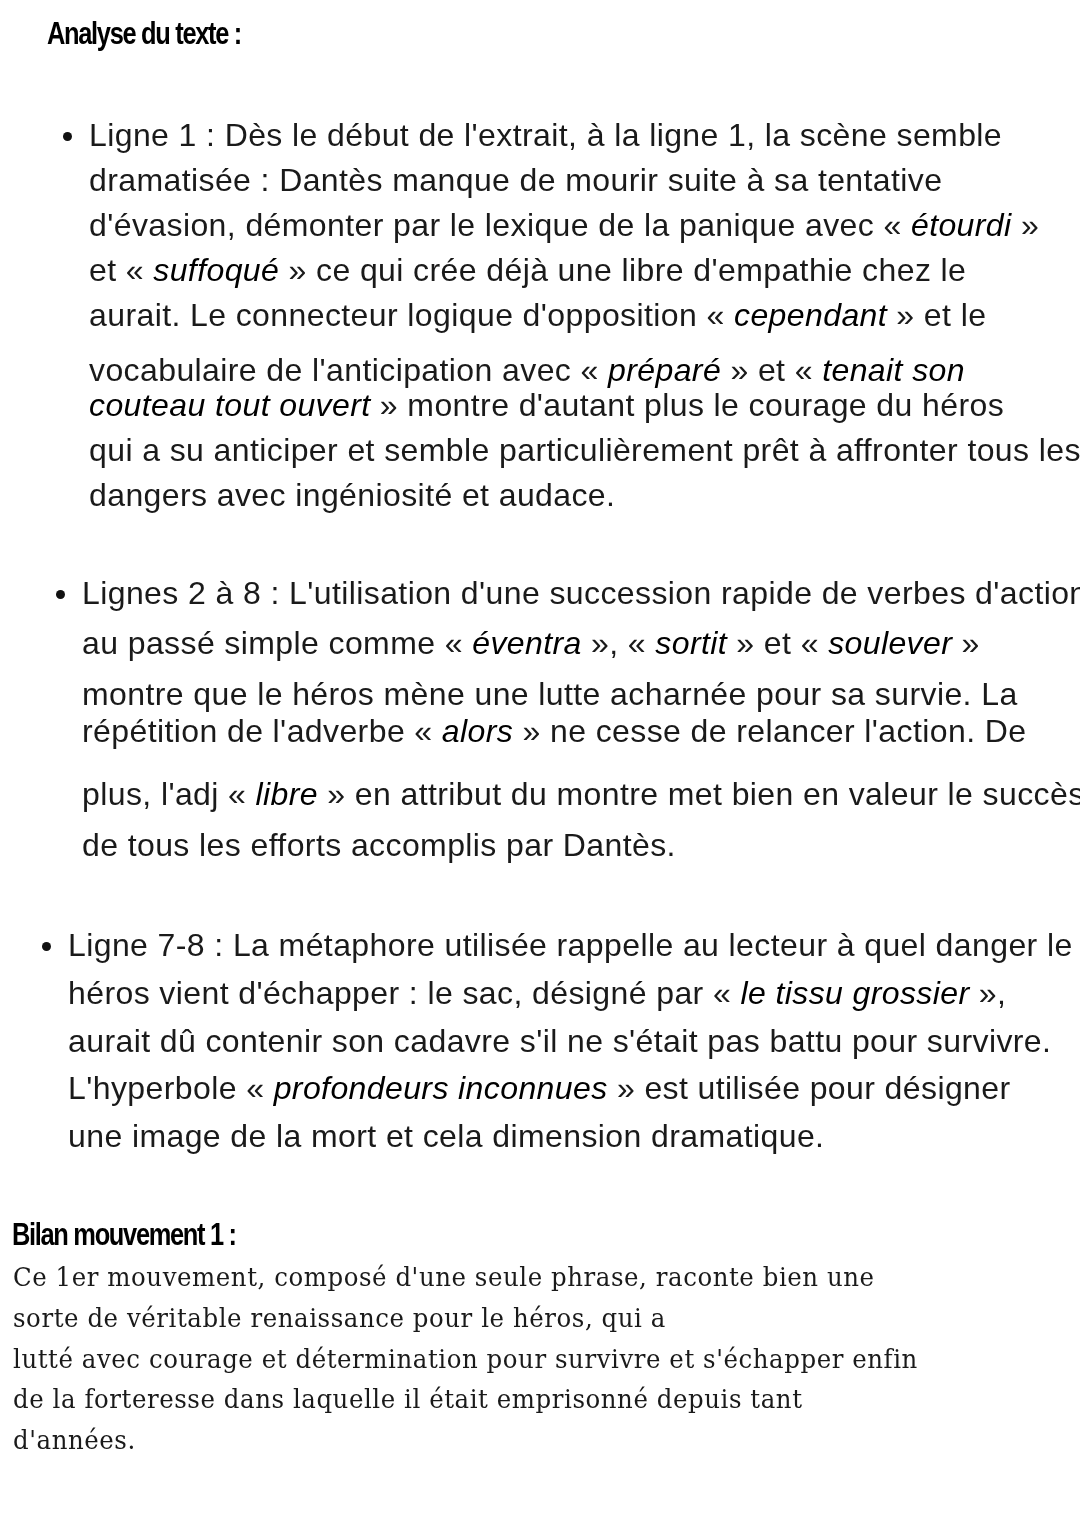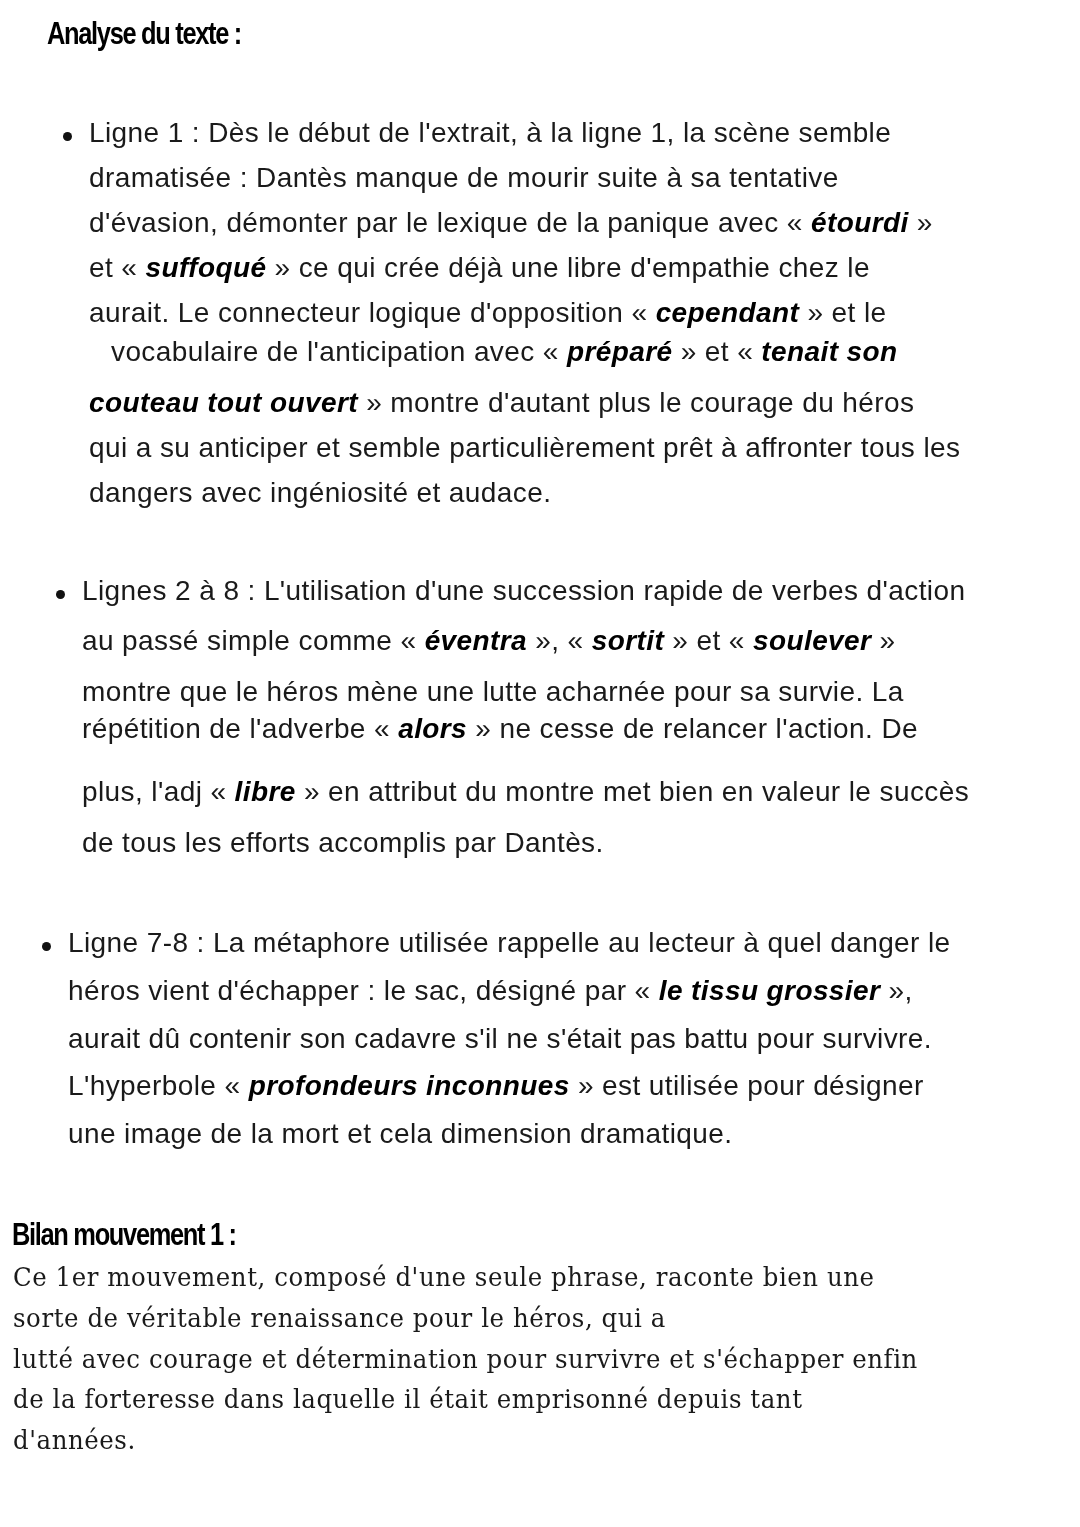--- a/index.html
+++ b/index.html
@@ -22,38 +22,38 @@
       letter-spacing: -1.6px;
       transform: scaleX(0.82);
       transform-origin: left top;
       color: #000000;
       white-space: nowrap;
       margin: 0;
     }
     .bullet-block {
       position: absolute;
       font-family: "Liberation Sans", sans-serif;
-      font-size: 28px;
+      font-size: 32px;
       color: #1a1a1a;
       letter-spacing: 0.4px;
     }
     .bullet-dot {
       position: absolute;
       width: 9px;
       height: 9px;
       border-radius: 50%;
       background: #111111;
     }
     .bline {
       position: absolute;
       white-space: nowrap;
       left: 0;
     }
     .bline b, .sline b {
-      font-weight: bold;
+      font-weight: normal;
       font-style: italic;
       color: #000;
     }
     .summary {
       position: absolute;
       left: 13px;
       top: 1262px;
       font-family: "DejaVu Serif", serif;
       font-size: 26px;
       letter-spacing: 0.6px;
@@ -73,21 +73,21 @@
 <h1 class="heading" style="left:47px; top:16px;">Analyse du texte :</h1>
 
 <div class="bullet-block" style="left:89px; top:117px; width:990px; height:400px;">
   <span class="bullet-dot" style="left:-26px; top:15px;"></span>
   <div class="lines">
       <div class="bline" style="top: 0px;"><span>Ligne 1 : Dès le début de l'extrait, à la ligne 1, la scène semble</span></div>
       <div class="bline" style="top: 45px;"><span>dramatisée : Dantès manque de mourir suite à sa tentative</span></div>
       <div class="bline" style="top: 90px;"><span>d'évasion, démonter par le lexique de la panique avec « </span><b>étourdi</b><span> »</span></div>
       <div class="bline" style="top: 135px;"><span>et « </span><b>suffoqué</b><span> » ce qui crée déjà une libre d'empathie chez le</span></div>
       <div class="bline" style="top: 180px;"><span>aurait. Le connecteur logique d'opposition « </span><b>cependant</b><span> » et le</span></div>
-      <div class="bline" style="top: 219px; margin-left: 22px;"><span>vocabulaire de l'anticipation avec « </span><b>préparé</b><span> » et « </span><b>tenait son</b></div>
+      <div class="bline" style="top: 235px;"><span>vocabulaire de l'anticipation avec « </span><b>préparé</b><span> » et « </span><b>tenait son</b></div>
       <div class="bline" style="top: 270px;"><b>couteau tout ouvert</b><span> »  montre d'autant plus le courage du héros</span></div>
       <div class="bline" style="top: 315px;"><span>qui a su anticiper et semble particulièrement prêt à affronter tous les</span></div>
       <div class="bline" style="top: 360px;"><span>dangers avec ingéniosité et audace.</span></div>
     </div>
 </div>
 
 <div class="bullet-block" style="left:82px; top:575px; width:998px; height:300px;">
   <span class="bullet-dot" style="left:-26px; top:15px;"></span>
   <div class="lines">
       <div class="bline" style="top: 0px;"><span>Lignes 2 à 8 : L'utilisation d'une succession rapide de verbes d'action</span></div>

